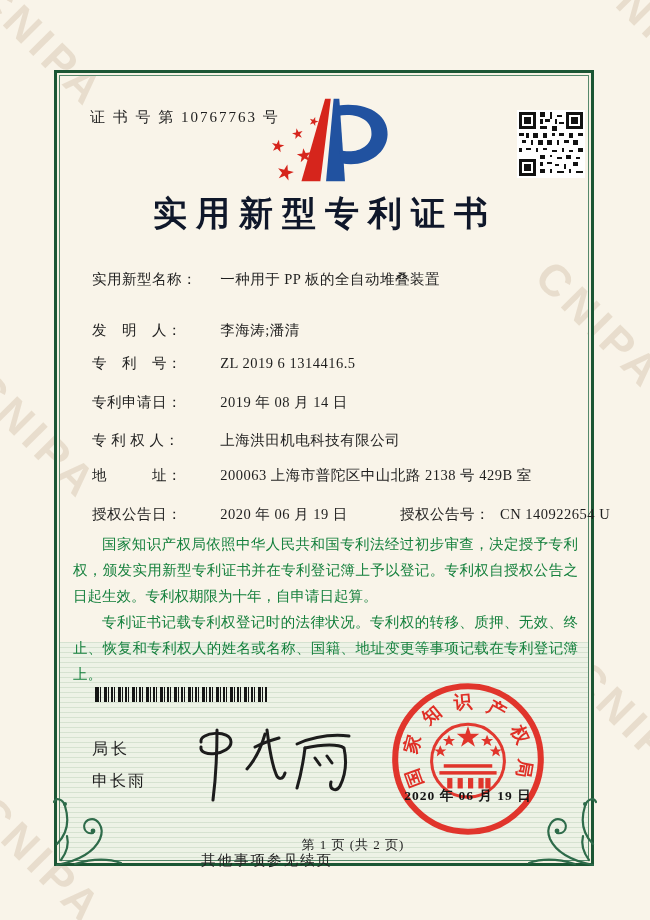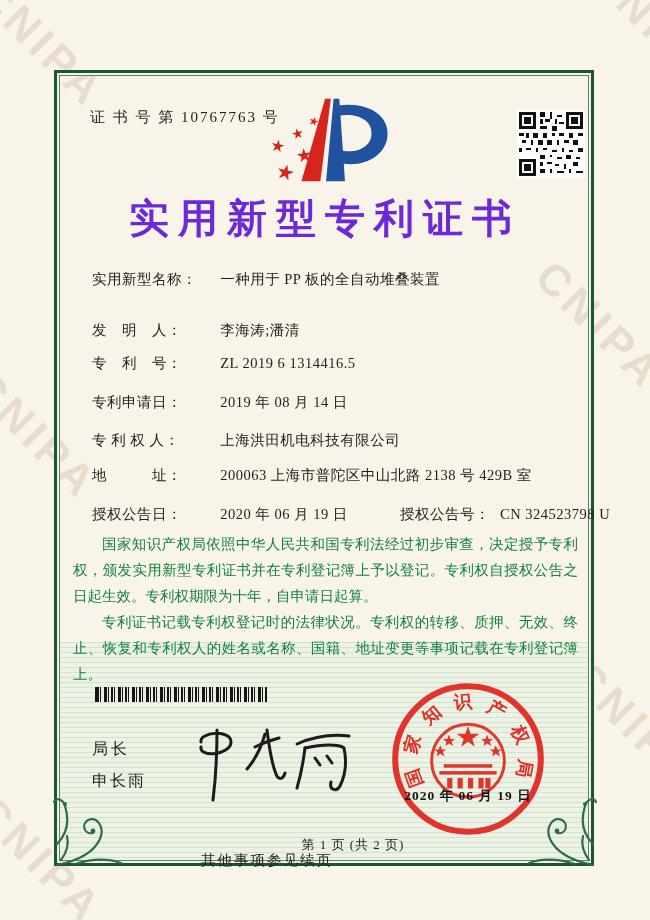--- a/index.html
+++ b/index.html
@@ -32,21 +32,21 @@
     background:#edf2e6;
     background-image:repeating-linear-gradient(180deg,
       rgba(130,168,130,0.22) 0px, rgba(130,168,130,0.22) 1px,
       rgba(237,242,230,0) 1px, rgba(237,242,230,0) 5px);
   }
   .cert-no{position:absolute; left:90px; top:108px; font-size:15px; letter-spacing:2px;}
   .logo{position:absolute; left:256px; top:96px; width:142px; height:90px;}
   .qr{position:absolute; left:517px; top:110px; width:68px; height:68px;}
   .title{
     position:absolute; left:0; top:191px; width:650px; text-align:center;
-    font-size:40px; font-weight:bold; letter-spacing:9px; color:#6d28d9;
+    font-size:34px; font-weight:bold; letter-spacing:9px; color:#0f172a;
   }
   .row{position:absolute; left:92px; font-size:14.5px; letter-spacing:0.5px; white-space:nowrap;}
   .row .lab{display:inline-block; width:118px;}
   .row .val{margin-left:6px;}
   .row2pair .lab2{margin-left:48px;}
   .r-name{top:270px;} .r-inv{top:315px;margin-top:6px;} .r-pat{top:354px;}
   .r-file{top:393px;} .r-owner{top:431px;} .r-addr{top:466px;} .r-grant{top:505px;}
   .body-text{
     position:absolute; left:73px; top:531px; width:505px;
     font-size:14.5px; line-height:26px; text-align:justify; color:#15803d;
@@ -209,21 +209,21 @@
     <span class="val">上海洪田机电科技有限公司</span>
   </div>
   <div class="row r-addr">
     <span class="lab">地　　　址：</span>
     <span class="val">200063 上海市普陀区中山北路 2138 号 429B 室</span>
   </div>
   <div class="row r-grant row2pair">
     <span class="lab">授权公告日：</span>
     <span class="val">2020 年 06 月 19 日</span>
     <span class="lab2">授权公告号：</span>
-    <span class="val">CN 324523798 U</span>
+    <span class="val">CN 140922654 U</span>
   </div>
 
   <div class="body-text">
     <p>国家知识产权局依照中华人民共和国专利法经过初步审查，决定授予专利权，颁发实用新型专利证书并在专利登记簿上予以登记。专利权自授权公告之日起生效。专利权期限为十年，自申请日起算。</p>
     <p>专利证书记载专利权登记时的法律状况。专利权的转移、质押、无效、终止、恢复和专利权人的姓名或名称、国籍、地址变更等事项记载在专利登记簿上。</p>
   </div>
 
   <div class="barcode"></div>
 
   <div class="sig-title">局长</div>

